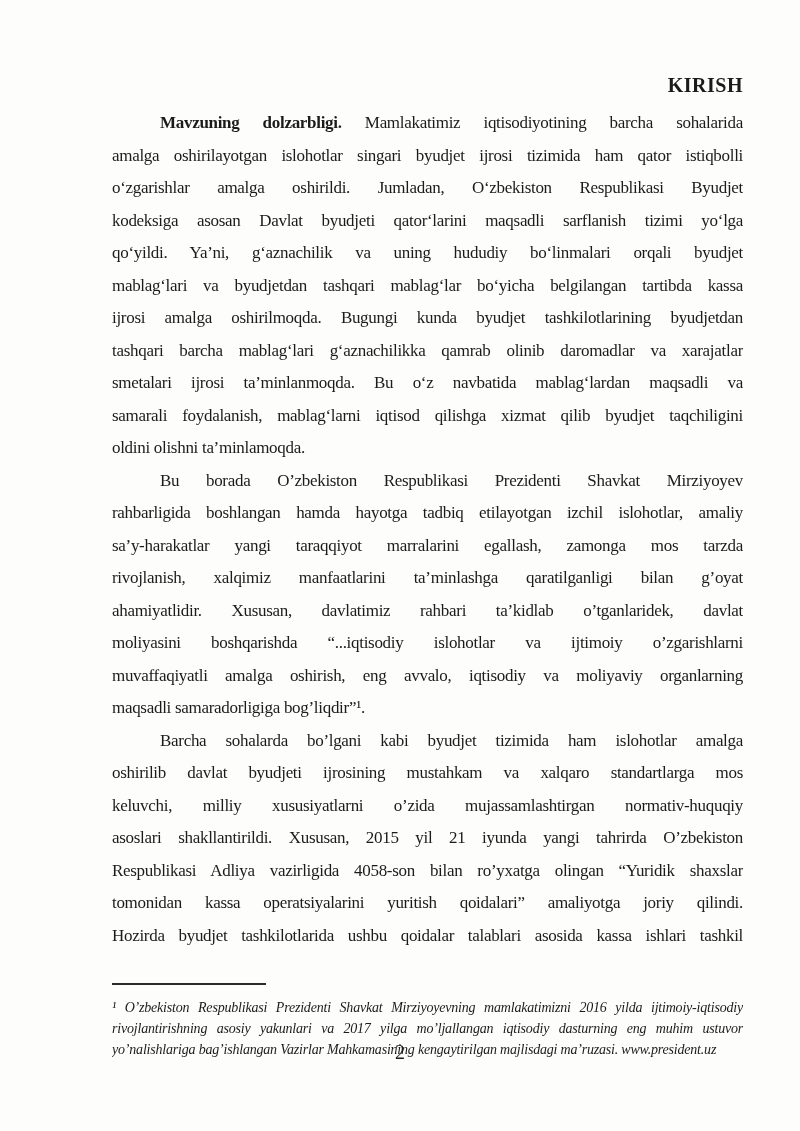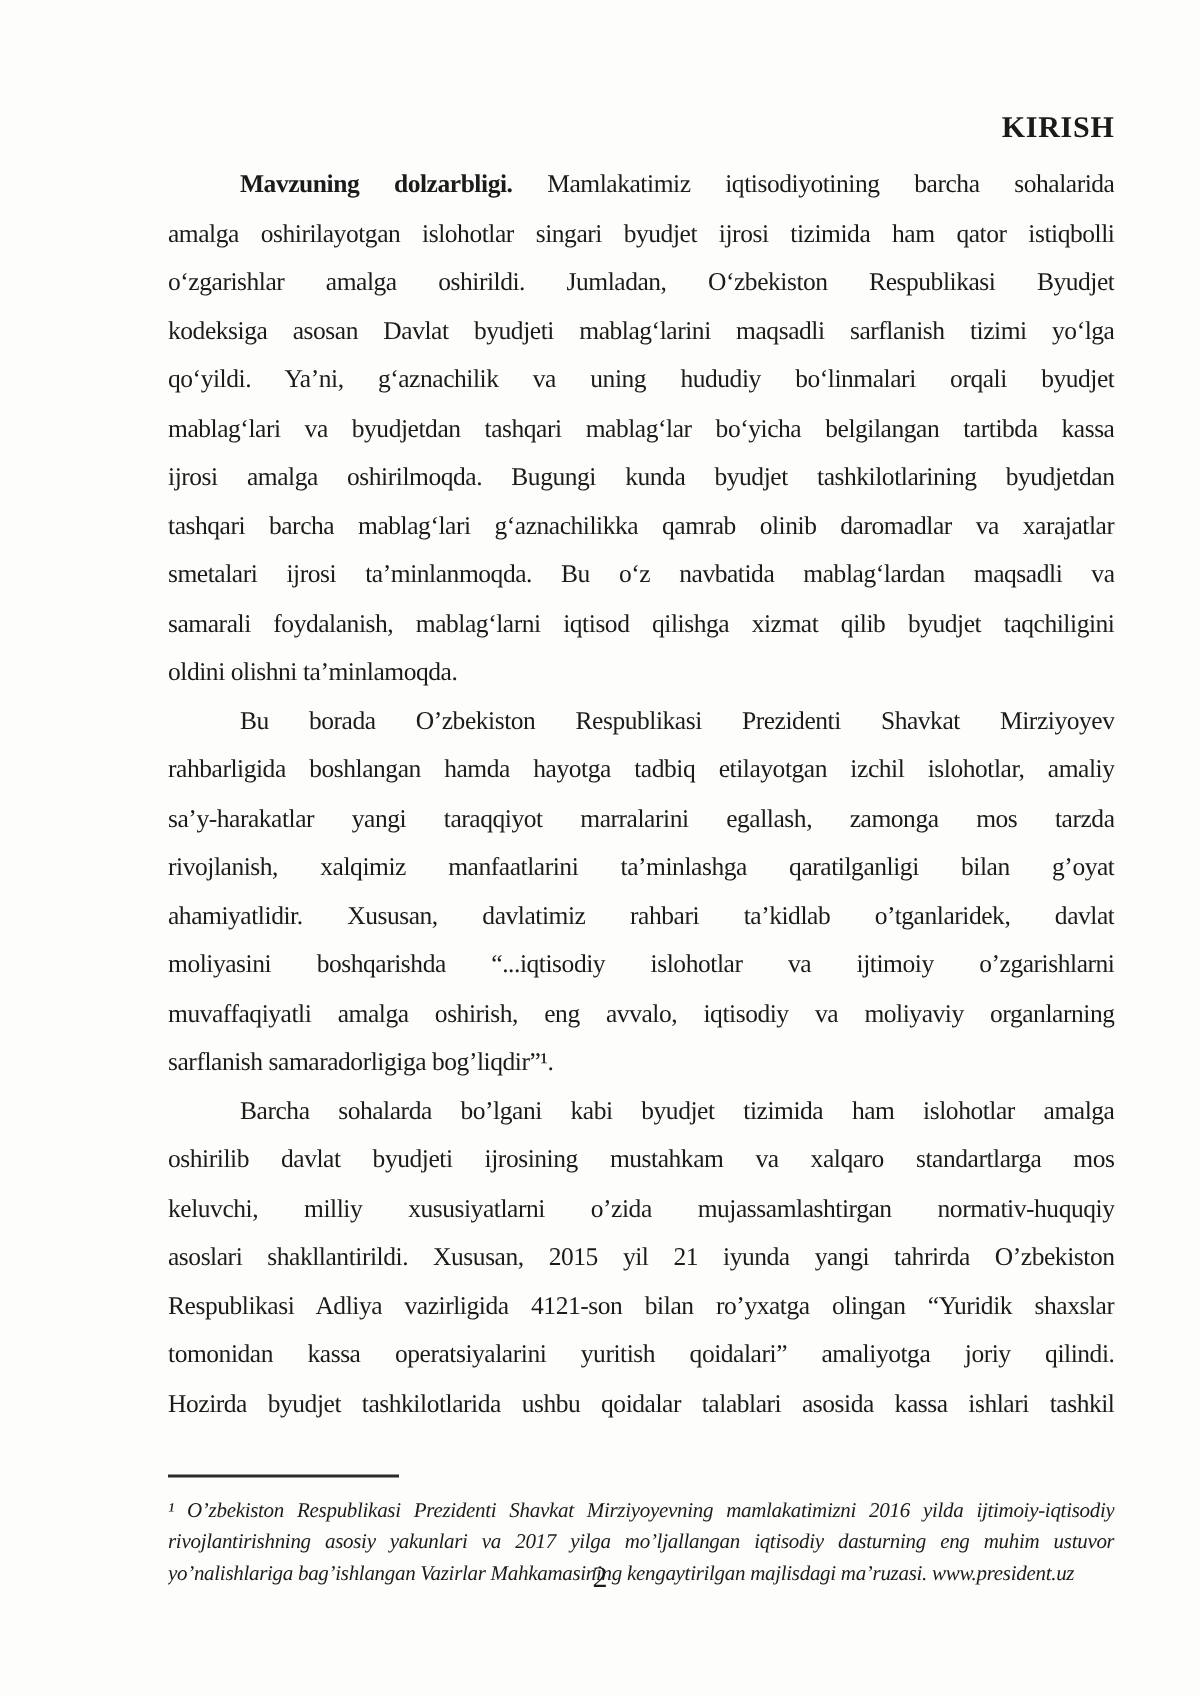--- a/index.html
+++ b/index.html
@@ -78,41 +78,41 @@
 </style>
 </head>
 <body>
 
 <div class="page">
   <h1 class="title">KIRISH</h1>
   <div class="bodytext" id="bodytext">
       <div class="line indent"><b>Mavzuning dolzarbligi.</b><span> Mamlakatimiz iqtisodiyotining barcha sohalarida</span></div>
       <div class="line">amalga oshirilayotgan islohotlar singari byudjet ijrosi tizimida ham qator istiqbolli</div>
       <div class="line">o‘zgarishlar amalga oshirildi. Jumladan, O‘zbekiston Respublikasi Byudjet</div>
-      <div class="line">kodeksiga asosan Davlat byudjeti mablag‘larini maqsadli sarflanish tizimi yo‘lga</div>
+      <div class="line">kodeksiga asosan Davlat byudjeti qator‘larini maqsadli sarflanish tizimi yo‘lga</div>
       <div class="line">qo‘yildi. Ya’ni, g‘aznachilik va uning hududiy bo‘linmalari orqali byudjet</div>
       <div class="line">mablag‘lari va byudjetdan tashqari mablag‘lar bo‘yicha belgilangan tartibda kassa</div>
       <div class="line">ijrosi amalga oshirilmoqda. Bugungi kunda byudjet tashkilotlarining byudjetdan</div>
       <div class="line">tashqari barcha mablag‘lari g‘aznachilikka qamrab olinib daromadlar va xarajatlar</div>
       <div class="line">smetalari ijrosi ta’minlanmoqda. Bu o‘z navbatida mablag‘lardan maqsadli va</div>
       <div class="line">samarali foydalanish, mablag‘larni iqtisod qilishga xizmat qilib byudjet taqchiligini</div>
       <div class="line end">oldini olishni ta’minlamoqda.</div>
       <div class="line indent">Bu borada O’zbekiston Respublikasi Prezidenti Shavkat Mirziyoyev</div>
       <div class="line">rahbarligida boshlangan hamda hayotga tadbiq etilayotgan izchil islohotlar, amaliy</div>
       <div class="line">sa’y-harakatlar yangi taraqqiyot marralarini egallash, zamonga mos tarzda</div>
       <div class="line">rivojlanish, xalqimiz manfaatlarini ta’minlashga qaratilganligi bilan g’oyat</div>
       <div class="line">ahamiyatlidir. Xususan, davlatimiz rahbari ta’kidlab o’tganlaridek, davlat</div>
       <div class="line">moliyasini boshqarishda “...iqtisodiy islohotlar va ijtimoiy o’zgarishlarni</div>
       <div class="line">muvaffaqiyatli amalga oshirish, eng avvalo, iqtisodiy va moliyaviy organlarning</div>
-      <div class="line end">sarflanish samaradorligiga bog’liqdir”¹.</div>
+      <div class="line end">maqsadli samaradorligiga bog’liqdir”¹.</div>
       <div class="line indent">Barcha sohalarda bo’lgani kabi byudjet tizimida ham islohotlar amalga</div>
       <div class="line">oshirilib davlat byudjeti ijrosining mustahkam va xalqaro standartlarga mos</div>
       <div class="line">keluvchi, milliy xususiyatlarni o’zida mujassamlashtirgan normativ-huquqiy</div>
       <div class="line">asoslari shakllantirildi. Xususan, 2015 yil 21 iyunda yangi tahrirda O’zbekiston</div>
-      <div class="line">Respublikasi Adliya vazirligida 4121-son bilan ro’yxatga olingan “Yuridik shaxslar</div>
+      <div class="line">Respublikasi Adliya vazirligida 4058-son bilan ro’yxatga olingan “Yuridik shaxslar</div>
       <div class="line">tomonidan kassa operatsiyalarini yuritish qoidalari” amaliyotga joriy qilindi.</div>
       <div class="line">Hozirda byudjet tashkilotlarida ushbu qoidalar talablari asosida kassa ishlari tashkil</div>
     </div>
   <div class="fn-rule"></div>
   <div class="footnote" id="footnote">
       <div class="fn-line">¹ O’zbekiston Respublikasi Prezidenti Shavkat Mirziyoyevning mamlakatimizni 2016 yilda ijtimoiy-iqtisodiy</div>
       <div class="fn-line">rivojlantirishning asosiy yakunlari va 2017 yilga mo’ljallangan iqtisodiy dasturning eng muhim ustuvor</div>
       <div class="fn-line end">yo’nalishlariga bag’ishlangan Vazirlar Mahkamasining kengaytirilgan majlisdagi ma’ruzasi. www.president.uz</div>
     </div>
   <div class="pageno">2</div>

